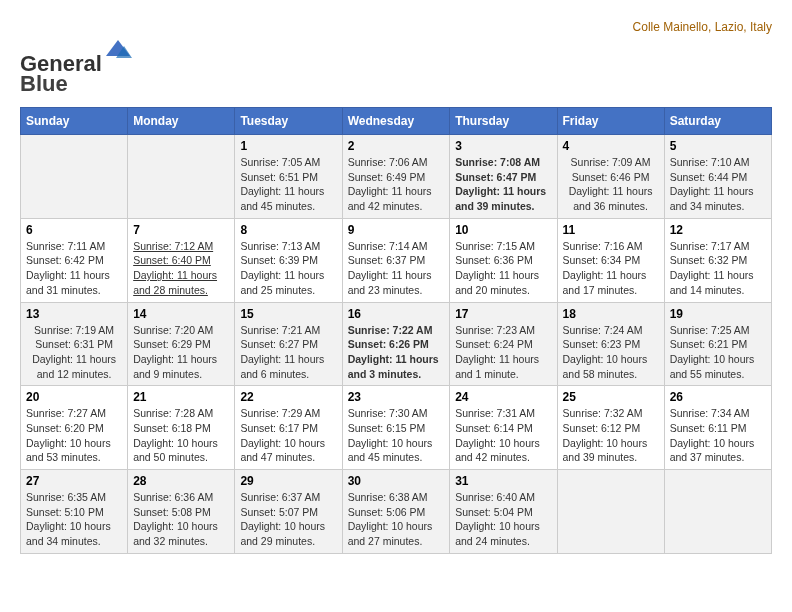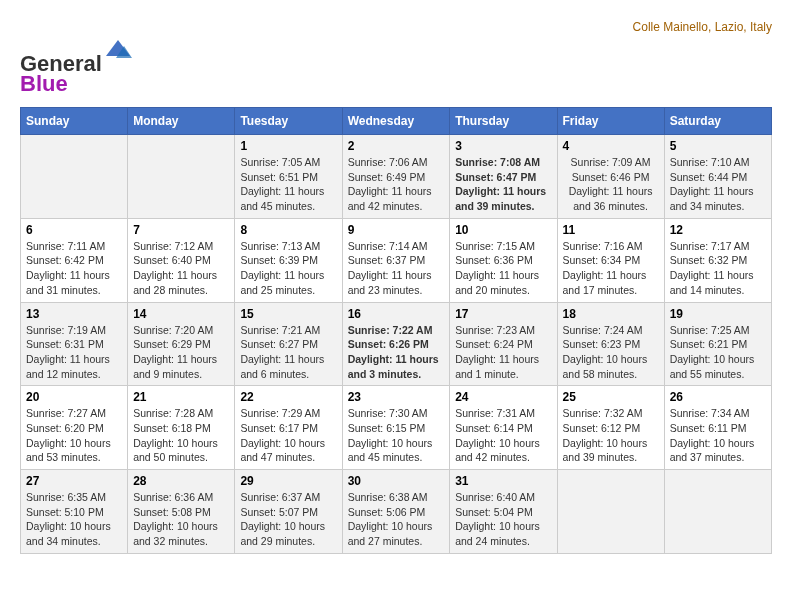--- a/index.html
+++ b/index.html
@@ -27,21 +27,21 @@
     }
     .logo-general {
       font-size: 22px;
       font-weight: bold;
       color: #333;
       margin-top: 31px;
     }
     .logo-blue {
       font-size: 22px;
       font-weight: bold;
-      color: #a21caf;
+      color: #404040;
     }
     .title-block {
       text-align: right;
     }
     .month-title {
       font-size: 36px;
       font-weight: bold;
       color: #333;
     }
     .location {
@@ -159,21 +159,21 @@
       </tr>
       <tr>
         <td>
           <span class="day-num">6</span>
           <div class="day-info" style="white-space: pre-line;">Sunrise: 7:11 AM
 Sunset: 6:42 PM
 Daylight: 11 hours and 31 minutes.</div>
         </td>
         <td>
           <span class="day-num">7</span>
-          <div class="day-info" style="white-space: pre-line;">Sunrise: 7:12 AM
+          <div class="day-info" style="white-space: pre-line; text-decoration: underline;">Sunrise: 7:12 AM
 Sunset: 6:40 PM
 Daylight: 11 hours and 28 minutes.</div>
         </td>
         <td>
           <span class="day-num">8</span>
           <div class="day-info" style="white-space: pre-line;">Sunrise: 7:13 AM
 Sunset: 6:39 PM
 Daylight: 11 hours and 25 minutes.</div>
         </td>
         <td>
@@ -197,21 +197,21 @@
         <td>
           <span class="day-num">12</span>
           <div class="day-info" style="white-space: pre-line;">Sunrise: 7:17 AM
 Sunset: 6:32 PM
 Daylight: 11 hours and 14 minutes.</div>
         </td>
       </tr>
       <tr>
         <td>
           <span class="day-num">13</span>
-          <div class="day-info" style="white-space: pre-line;">Sunrise: 7:19 AM
+          <div class="day-info" style="white-space: pre-line; text-align: center;">Sunrise: 7:19 AM
 Sunset: 6:31 PM
 Daylight: 11 hours and 12 minutes.</div>
         </td>
         <td>
           <span class="day-num">14</span>
           <div class="day-info" style="white-space: pre-line;">Sunrise: 7:20 AM
 Sunset: 6:29 PM
 Daylight: 11 hours and 9 minutes.</div>
         </td>
         <td>

